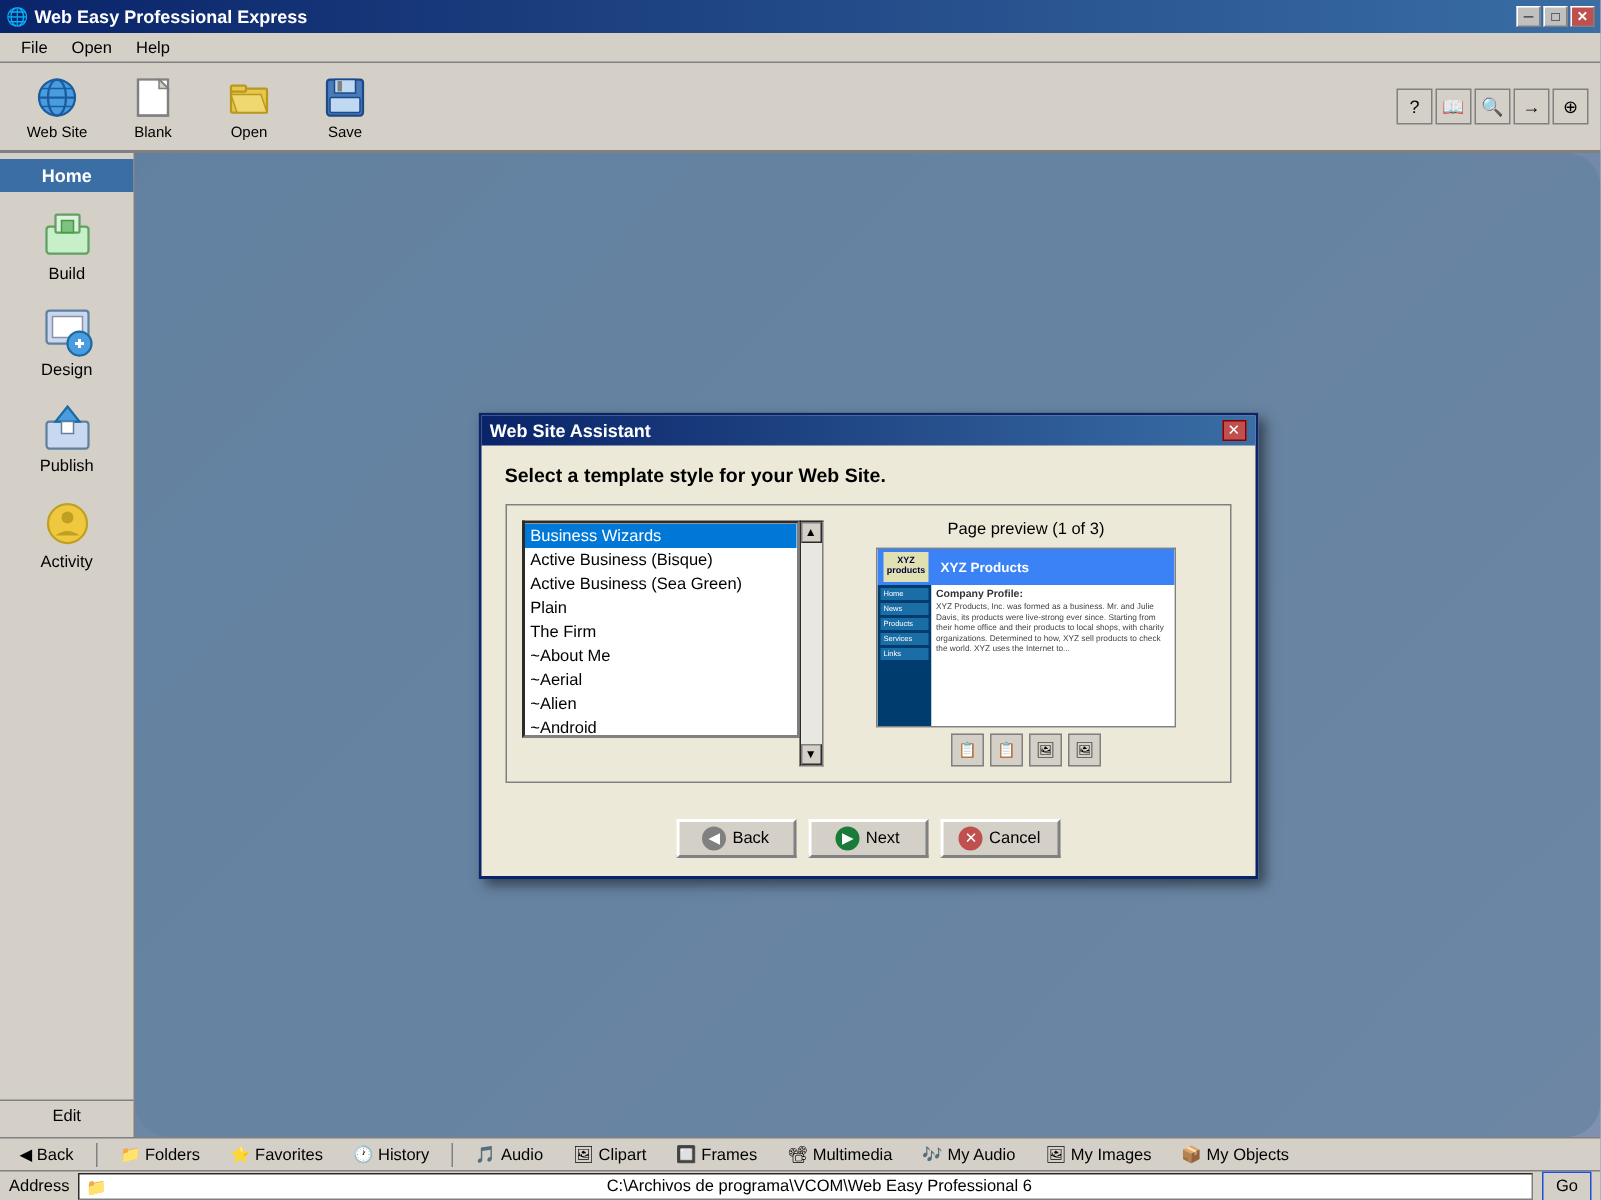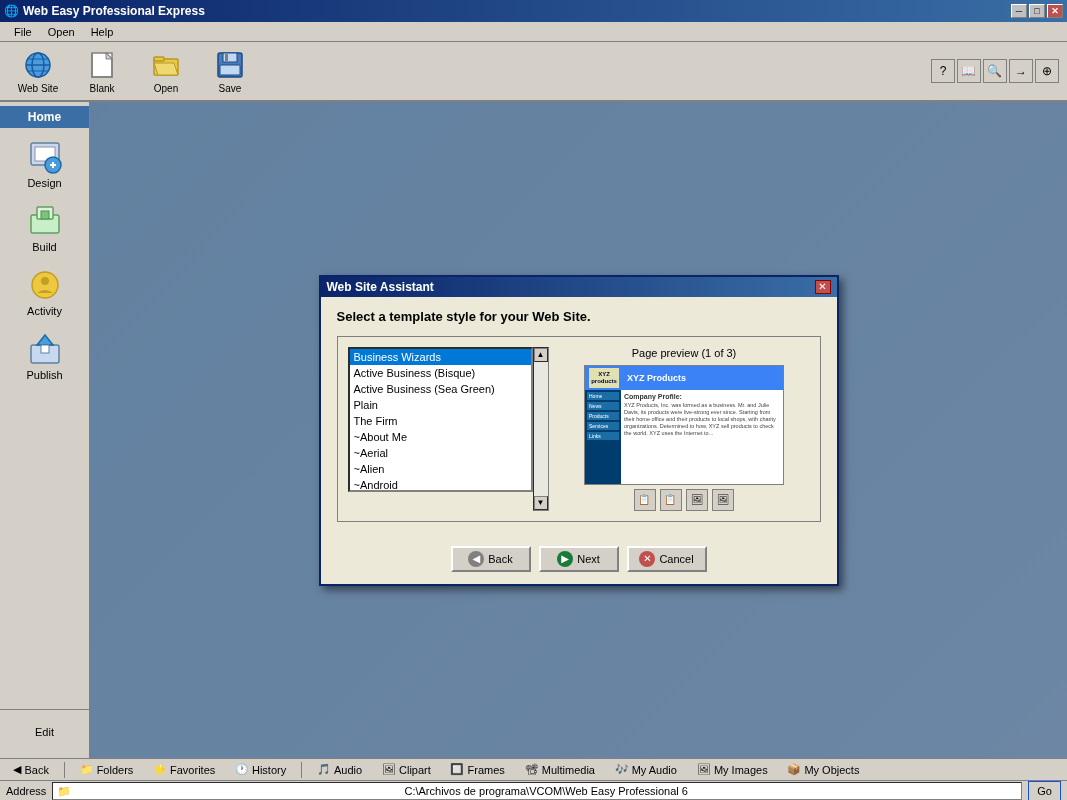--- a/index.html
+++ b/index.html
@@ -68,33 +68,33 @@
       padding: 4px 0; font-size: 12px; font-weight: bold; margin-bottom: 4px;
     }
     .sidebar-item {
       display: flex; flex-direction: column; align-items: center; justify-content: center;
       width: 70px; height: 60px; cursor: pointer; border: 1px solid transparent;
       padding: 4px; margin: 2px; font-size: 11px; color: #000;
     }
     .sidebar-item-icon { width: 36px; height: 36px; margin-bottom: 2px; }
     .sidebar-edit {
       margin-top: auto; width: 100%; text-align: center;
-      border-top: 1px solid #808080; padding: 16px 0; font-size: 11px; color: #000; cursor: pointer;
+      border-top: 1px solid #808080; padding: 4px 0; font-size: 11px; color: #000; cursor: pointer;
     }
 
     
     .content-area {
       flex: 1; background: #7a9ab8; position: relative; overflow: hidden;
     }
 
     
     .overlay {
       position: absolute; top: 0; left: 0; right: 0; bottom: 0;
       background: rgba(100, 130, 160, 0.7);
-      display: flex; align-items: center; justify-content: center;
+      display: flex; align-items: center; justify-content: center; border-radius: 23px;
     }
 
     
     .dialog {
       background: #ece9d8; border: 2px solid #0a246a;
       width: 520px; position: relative; box-shadow: 4px 4px 8px rgba(0,0,0,0.5);
     }
     .dialog-title-bar {
       background: linear-gradient(to right, #0a246a, #3a6ea5);
       color: white; font-size: 12px; font-weight: bold;
@@ -254,54 +254,54 @@
   </div>
 </div>
 
 <div class="main-area">
 
   <div class="sidebar">
     <div class="sidebar-home">Home</div>
 
     <div class="sidebar-item">
       <svg class="sidebar-item-icon" viewBox="0 0 36 36">
+        <rect x="4" y="12" width="28" height="18" rx="2" fill="#c8f0c8" stroke="#60a060" stroke-width="1.5"></rect>
+        <rect x="10" y="4" width="16" height="12" rx="1" fill="#e0f0e0" stroke="#60a060" stroke-width="1.5"></rect>
+        <rect x="14" y="8" width="8" height="8" fill="#80c080" stroke="#40a040" stroke-width="1"></rect>
+      </svg>
+      <span>Build</span>
+    </div>
+
+    <div class="sidebar-item">
+      <svg class="sidebar-item-icon" viewBox="0 0 36 36">
         <rect x="4" y="4" width="28" height="22" rx="2" fill="#c8d8f0" stroke="#6080a0" stroke-width="1.5"></rect>
         <rect x="8" y="8" width="20" height="14" fill="white" stroke="#9090a0" stroke-width="1"></rect>
         <circle cx="26" cy="26" r="8" fill="#4a9cdf" stroke="#1a6ca0" stroke-width="1.5"></circle>
         <line x1="23" y1="26" x2="29" y2="26" stroke="white" stroke-width="2"></line>
         <line x1="26" y1="23" x2="26" y2="29" stroke="white" stroke-width="2"></line>
       </svg>
       <span>Design</span>
     </div>
 
     <div class="sidebar-item">
       <svg class="sidebar-item-icon" viewBox="0 0 36 36">
-        <rect x="4" y="12" width="28" height="18" rx="2" fill="#c8f0c8" stroke="#60a060" stroke-width="1.5"></rect>
-        <rect x="10" y="4" width="16" height="12" rx="1" fill="#e0f0e0" stroke="#60a060" stroke-width="1.5"></rect>
-        <rect x="14" y="8" width="8" height="8" fill="#80c080" stroke="#40a040" stroke-width="1"></rect>
+        <rect x="4" y="14" width="28" height="18" rx="2" fill="#c8d8f0" stroke="#6080a0" stroke-width="1.5"></rect>
+        <polygon points="18,4 26,14 10,14" fill="#4a9cdf" stroke="#1a6ca0" stroke-width="1.5"></polygon>
+        <rect x="14" y="14" width="8" height="8" fill="white" stroke="#6080a0" stroke-width="1"></rect>
       </svg>
-      <span>Build</span>
+      <span>Publish</span>
     </div>
 
     <div class="sidebar-item">
       <svg class="sidebar-item-icon" viewBox="0 0 36 36">
         <circle cx="18" cy="18" r="13" fill="#f0c840" stroke="#c0a020" stroke-width="1.5"></circle>
         <circle cx="18" cy="14" r="4" fill="#c0a020"></circle>
         <path d="M10 26 Q18 20 26 26" fill="#c0a020" stroke="none"></path>
       </svg>
       <span>Activity</span>
-    </div>
-
-    <div class="sidebar-item">
-      <svg class="sidebar-item-icon" viewBox="0 0 36 36">
-        <rect x="4" y="14" width="28" height="18" rx="2" fill="#c8d8f0" stroke="#6080a0" stroke-width="1.5"></rect>
-        <polygon points="18,4 26,14 10,14" fill="#4a9cdf" stroke="#1a6ca0" stroke-width="1.5"></polygon>
-        <rect x="14" y="14" width="8" height="8" fill="white" stroke="#6080a0" stroke-width="1"></rect>
-      </svg>
-      <span>Publish</span>
     </div>
 
     <div class="sidebar-edit">
       <span>Edit</span>
     </div>
   </div>
 
   <div class="content-area">
 
     <div style="position:absolute;top:0;left:0;right:0;bottom:0;background:linear-gradient(135deg,#6080a0,#8090b0);"></div>

